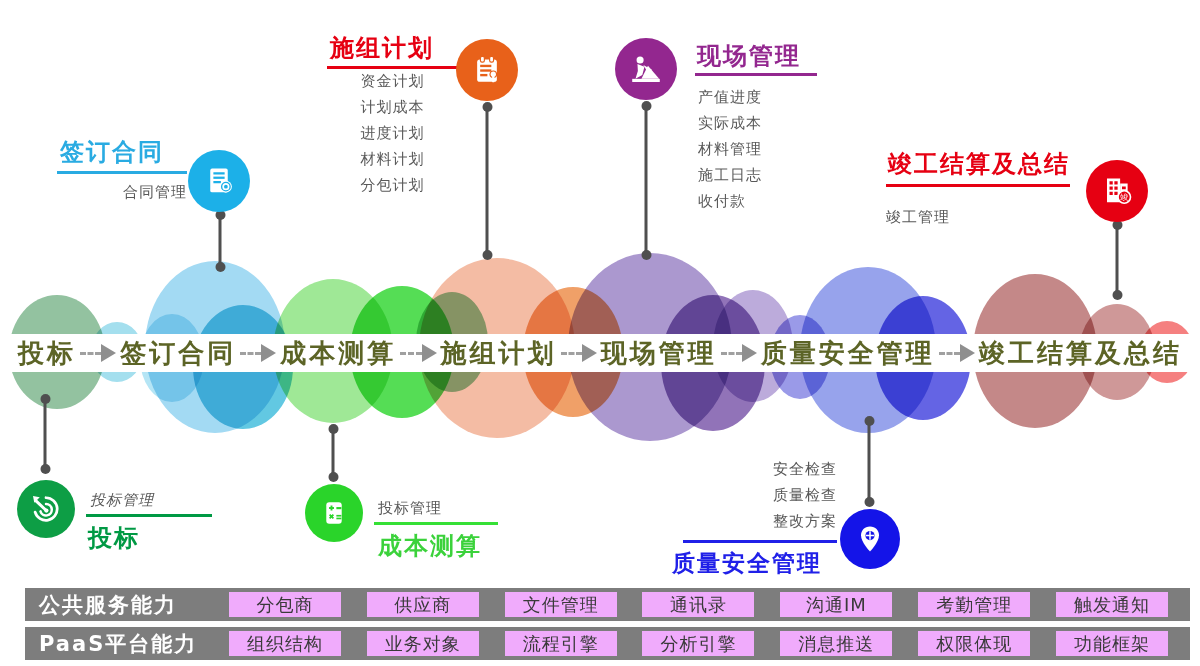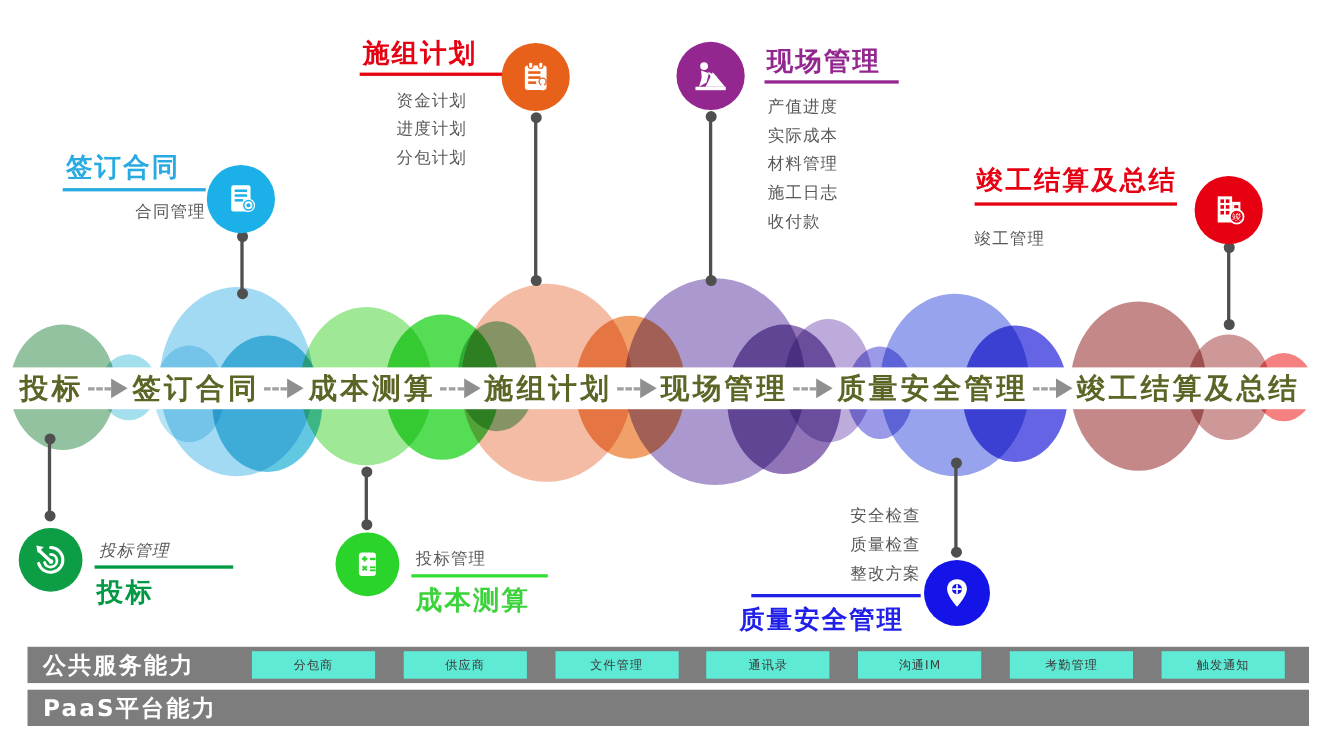--- a/index.html
+++ b/index.html
@@ -33,21 +33,21 @@
   .co-list { font-size:15px; color:#595959; letter-spacing:1px; }
   .co-list div { line-height:26px; white-space:nowrap; }
   .icon-circle { position:absolute; border-radius:50%; display:flex; align-items:center; justify-content:center; }
 
   
   .cap-bar { position:absolute; left:25px; width:1165px; height:33px; background:#7d7d7d;
              display:flex; align-items:center; }
   .cap-label { width:182px; padding-left:14px; color:#fff; font-size:21px; font-weight:bold;
                letter-spacing:2px; white-space:nowrap; }
   .cap-chips { flex:1; display:flex; justify-content:space-between; align-items:center; padding:0 22px; }
-  .chip { width:112px; height:25px; background:#5eead4; color:#3a3a3a; font-size:11px;
+  .chip { width:112px; height:25px; background:#f0abfc; color:#3a3a3a; font-size:18px;
           display:flex; align-items:center; justify-content:center; letter-spacing:1px; white-space:nowrap; }
 </style>
 </head>
 <body>
 
 <div class="stage">
 
   <div>
     <div class="bubble" style="left:9px;top:295px;width:96px;height:114px;background:#93c2a0;"></div>
     <div class="bubble" style="left:91px;top:322px;width:52px;height:60px;background:#a4dfee;"></div>
@@ -125,23 +125,25 @@
         <circle cx="21.5" cy="20.5" r="4.8" fill="#fff"></circle>
         <circle cx="21.5" cy="20.5" r="3.4" fill="none" stroke="var(--c)" stroke-width="1.1"></circle>
         <circle cx="21.5" cy="20.5" r="1.5" fill="var(--c)"></circle>
       </svg>
     </div>
   </div>
 
   <div>
     <div class="abs co-title" style="left:330px;top:32px;font-size:24px;color:#e60012;">施组计划</div>
     <div class="co-rule" style="left:327px;top:66px;width:131px;background:#e60012;"></div>
-    <div class="abs co-list" style="left:327px;top:78px;width:131px;text-align:center;">
+    <div class="abs co-list" style="left:327px;top:68px;width:131px;text-align:center;">
       <div>资金计划</div>
+      <div>计划成本</div>
       <div>进度计划</div>
+      <div>材料计划</div>
       <div>分包计划</div>
     </div>
     <div class="icon-circle" style="left:456px;top:39px;width:62px;height:62px;background:#e8611a;--c:#e8611a;">
       <svg viewBox="0 0 32 32" width="42" height="42">
         <rect x="8.5" y="8" width="15" height="17" rx="2" fill="#fff"></rect>
         <rect x="11" y="5.6" width="3" height="4.4" rx="1.2" fill="#fff" stroke="var(--c)" stroke-width="0.9"></rect>
         <rect x="18" y="5.6" width="3" height="4.4" rx="1.2" fill="#fff" stroke="var(--c)" stroke-width="0.9"></rect>
         <rect x="10.8" y="12" width="8.5" height="1.8" fill="var(--c)"></rect>
         <rect x="10.8" y="15.5" width="8.5" height="1.8" fill="var(--c)"></rect>
         <rect x="10.8" y="19" width="5.5" height="1.8" fill="var(--c)"></rect>
@@ -250,15 +252,24 @@
       <span class="chip">供应商</span>
       <span class="chip">文件管理</span>
       <span class="chip">通讯录</span>
       <span class="chip">沟通IM</span>
       <span class="chip">考勤管理</span>
       <span class="chip">触发通知</span>
     </div>
   </div>
   <div class="cap-bar" style="top:627px;">
     <div class="cap-label">PaaS平台能力</div>
+    <div class="cap-chips">
+      <span class="chip">组织结构</span>
+      <span class="chip">业务对象</span>
+      <span class="chip">流程引擎</span>
+      <span class="chip">分析引擎</span>
+      <span class="chip">消息推送</span>
+      <span class="chip">权限体现</span>
+      <span class="chip">功能框架</span>
+    </div>
   </div>
 
 </div>
 
 </body></html>

